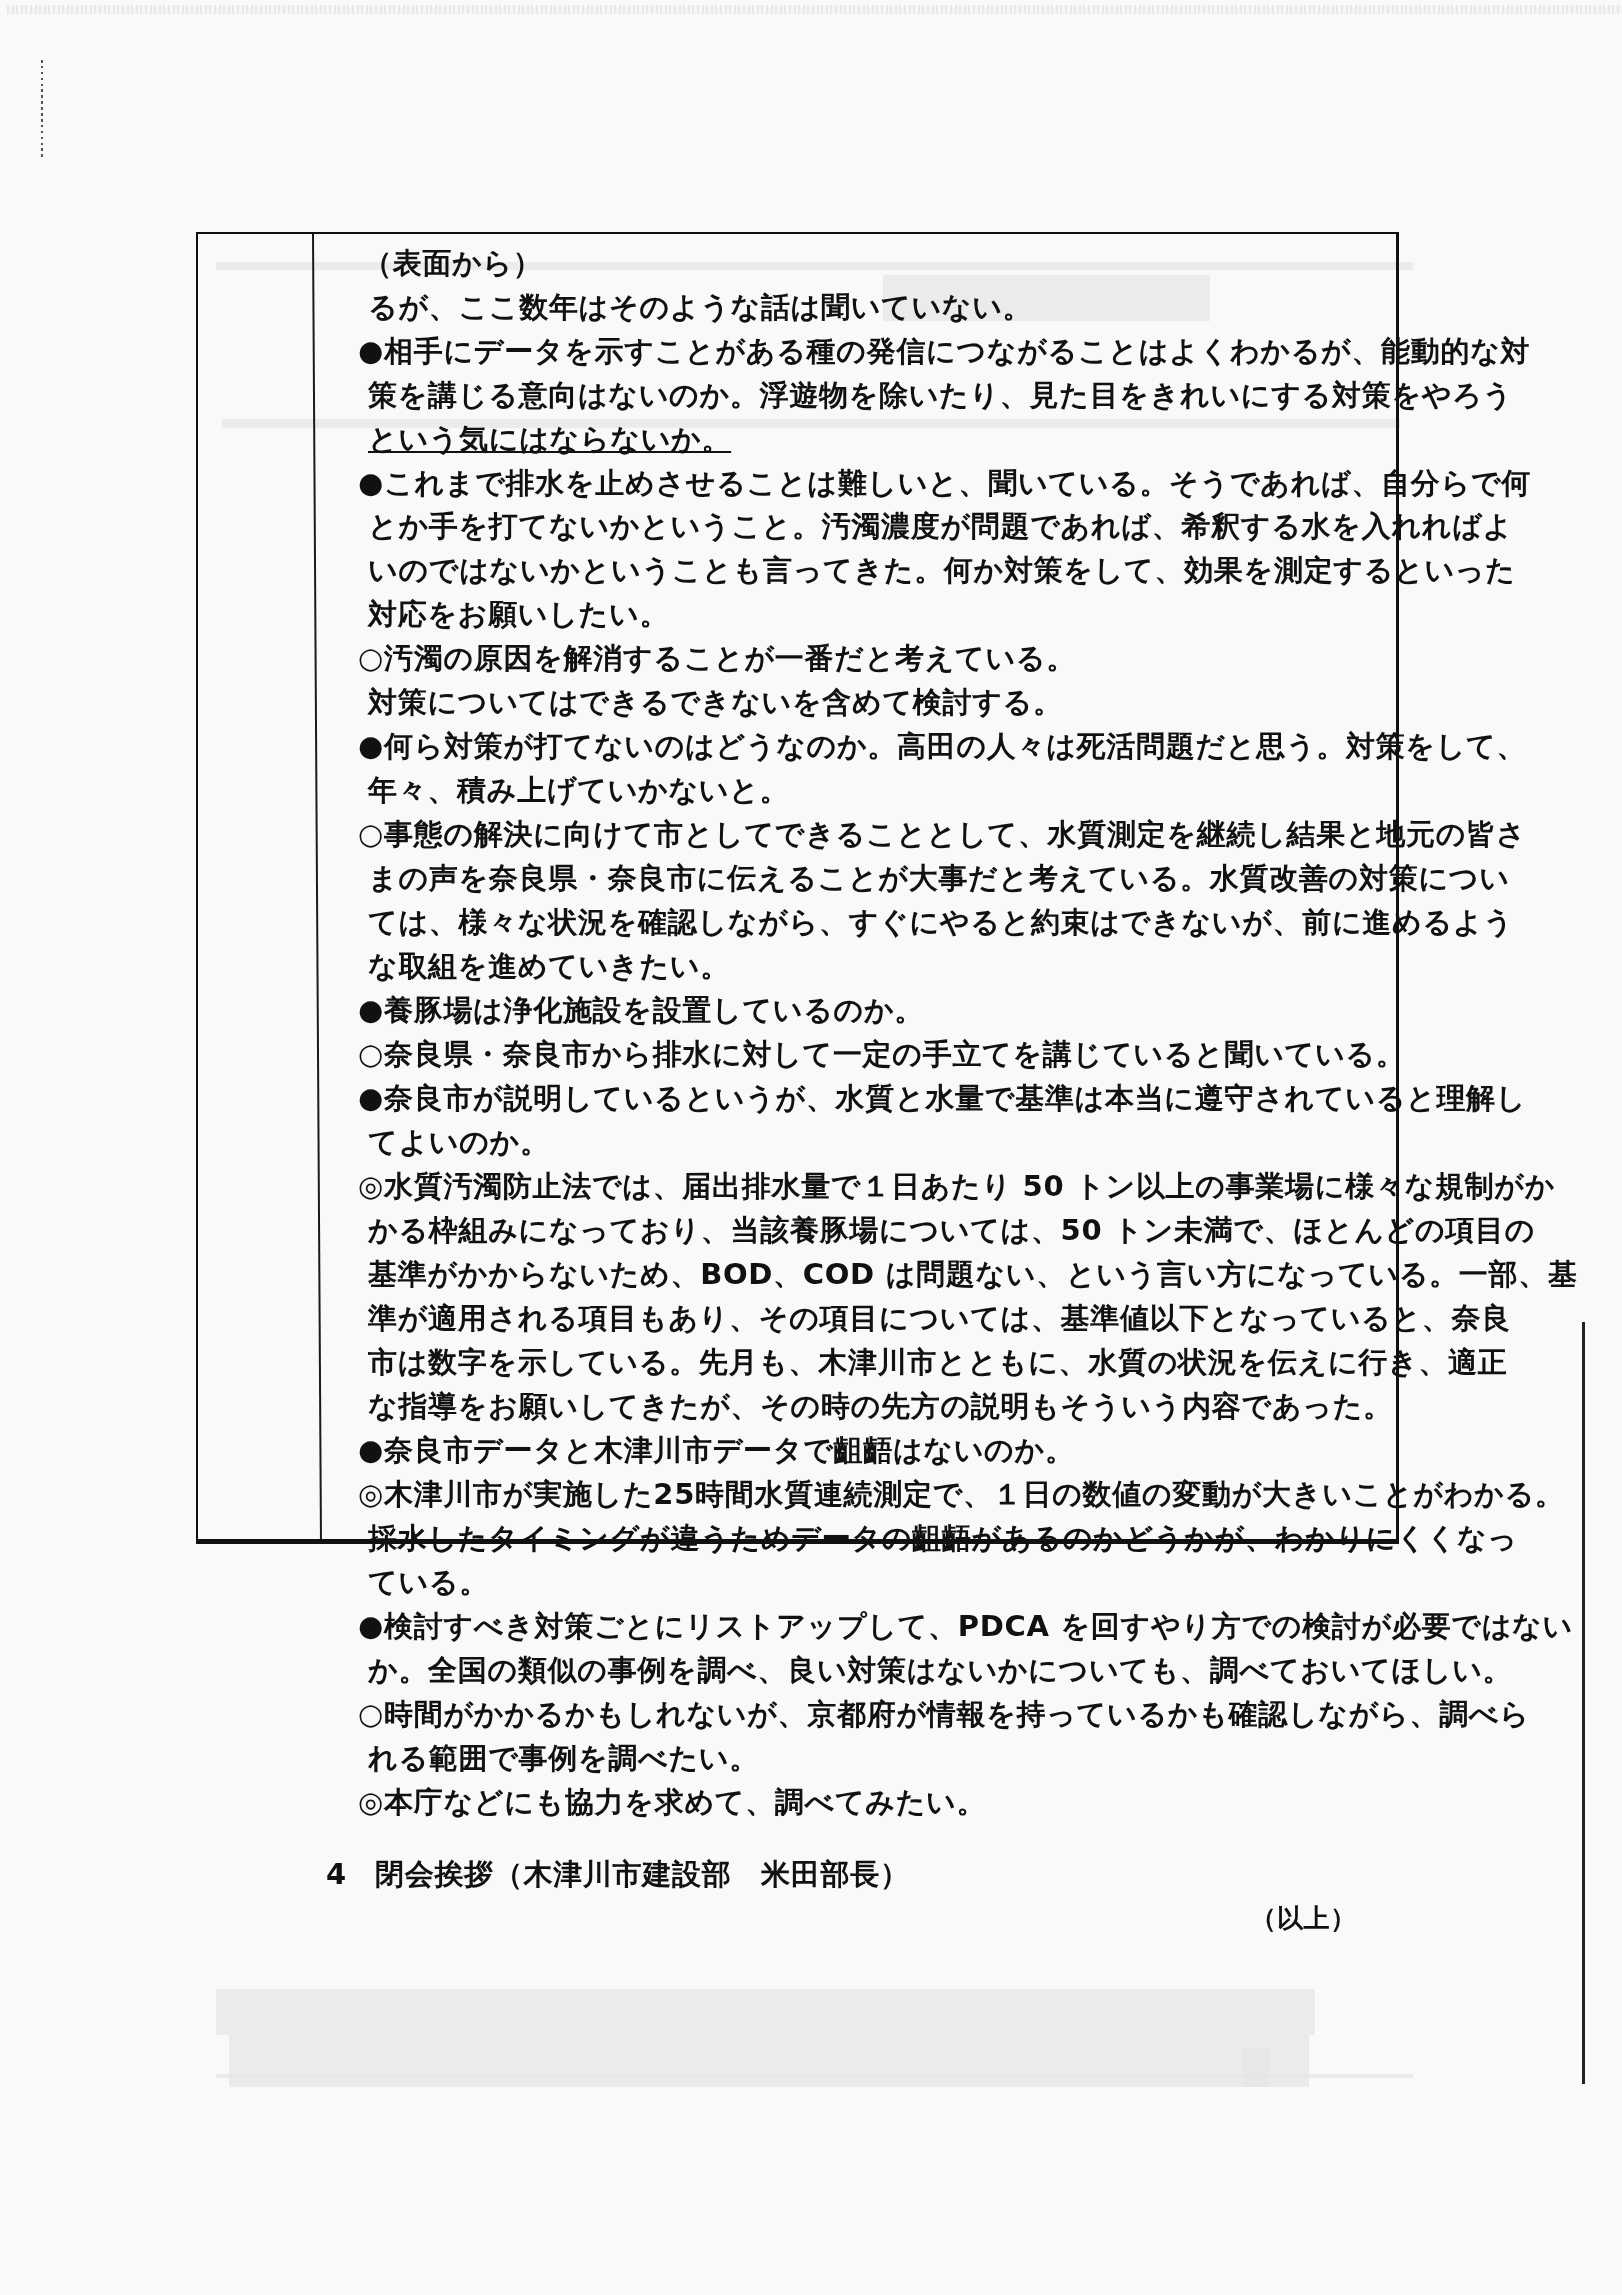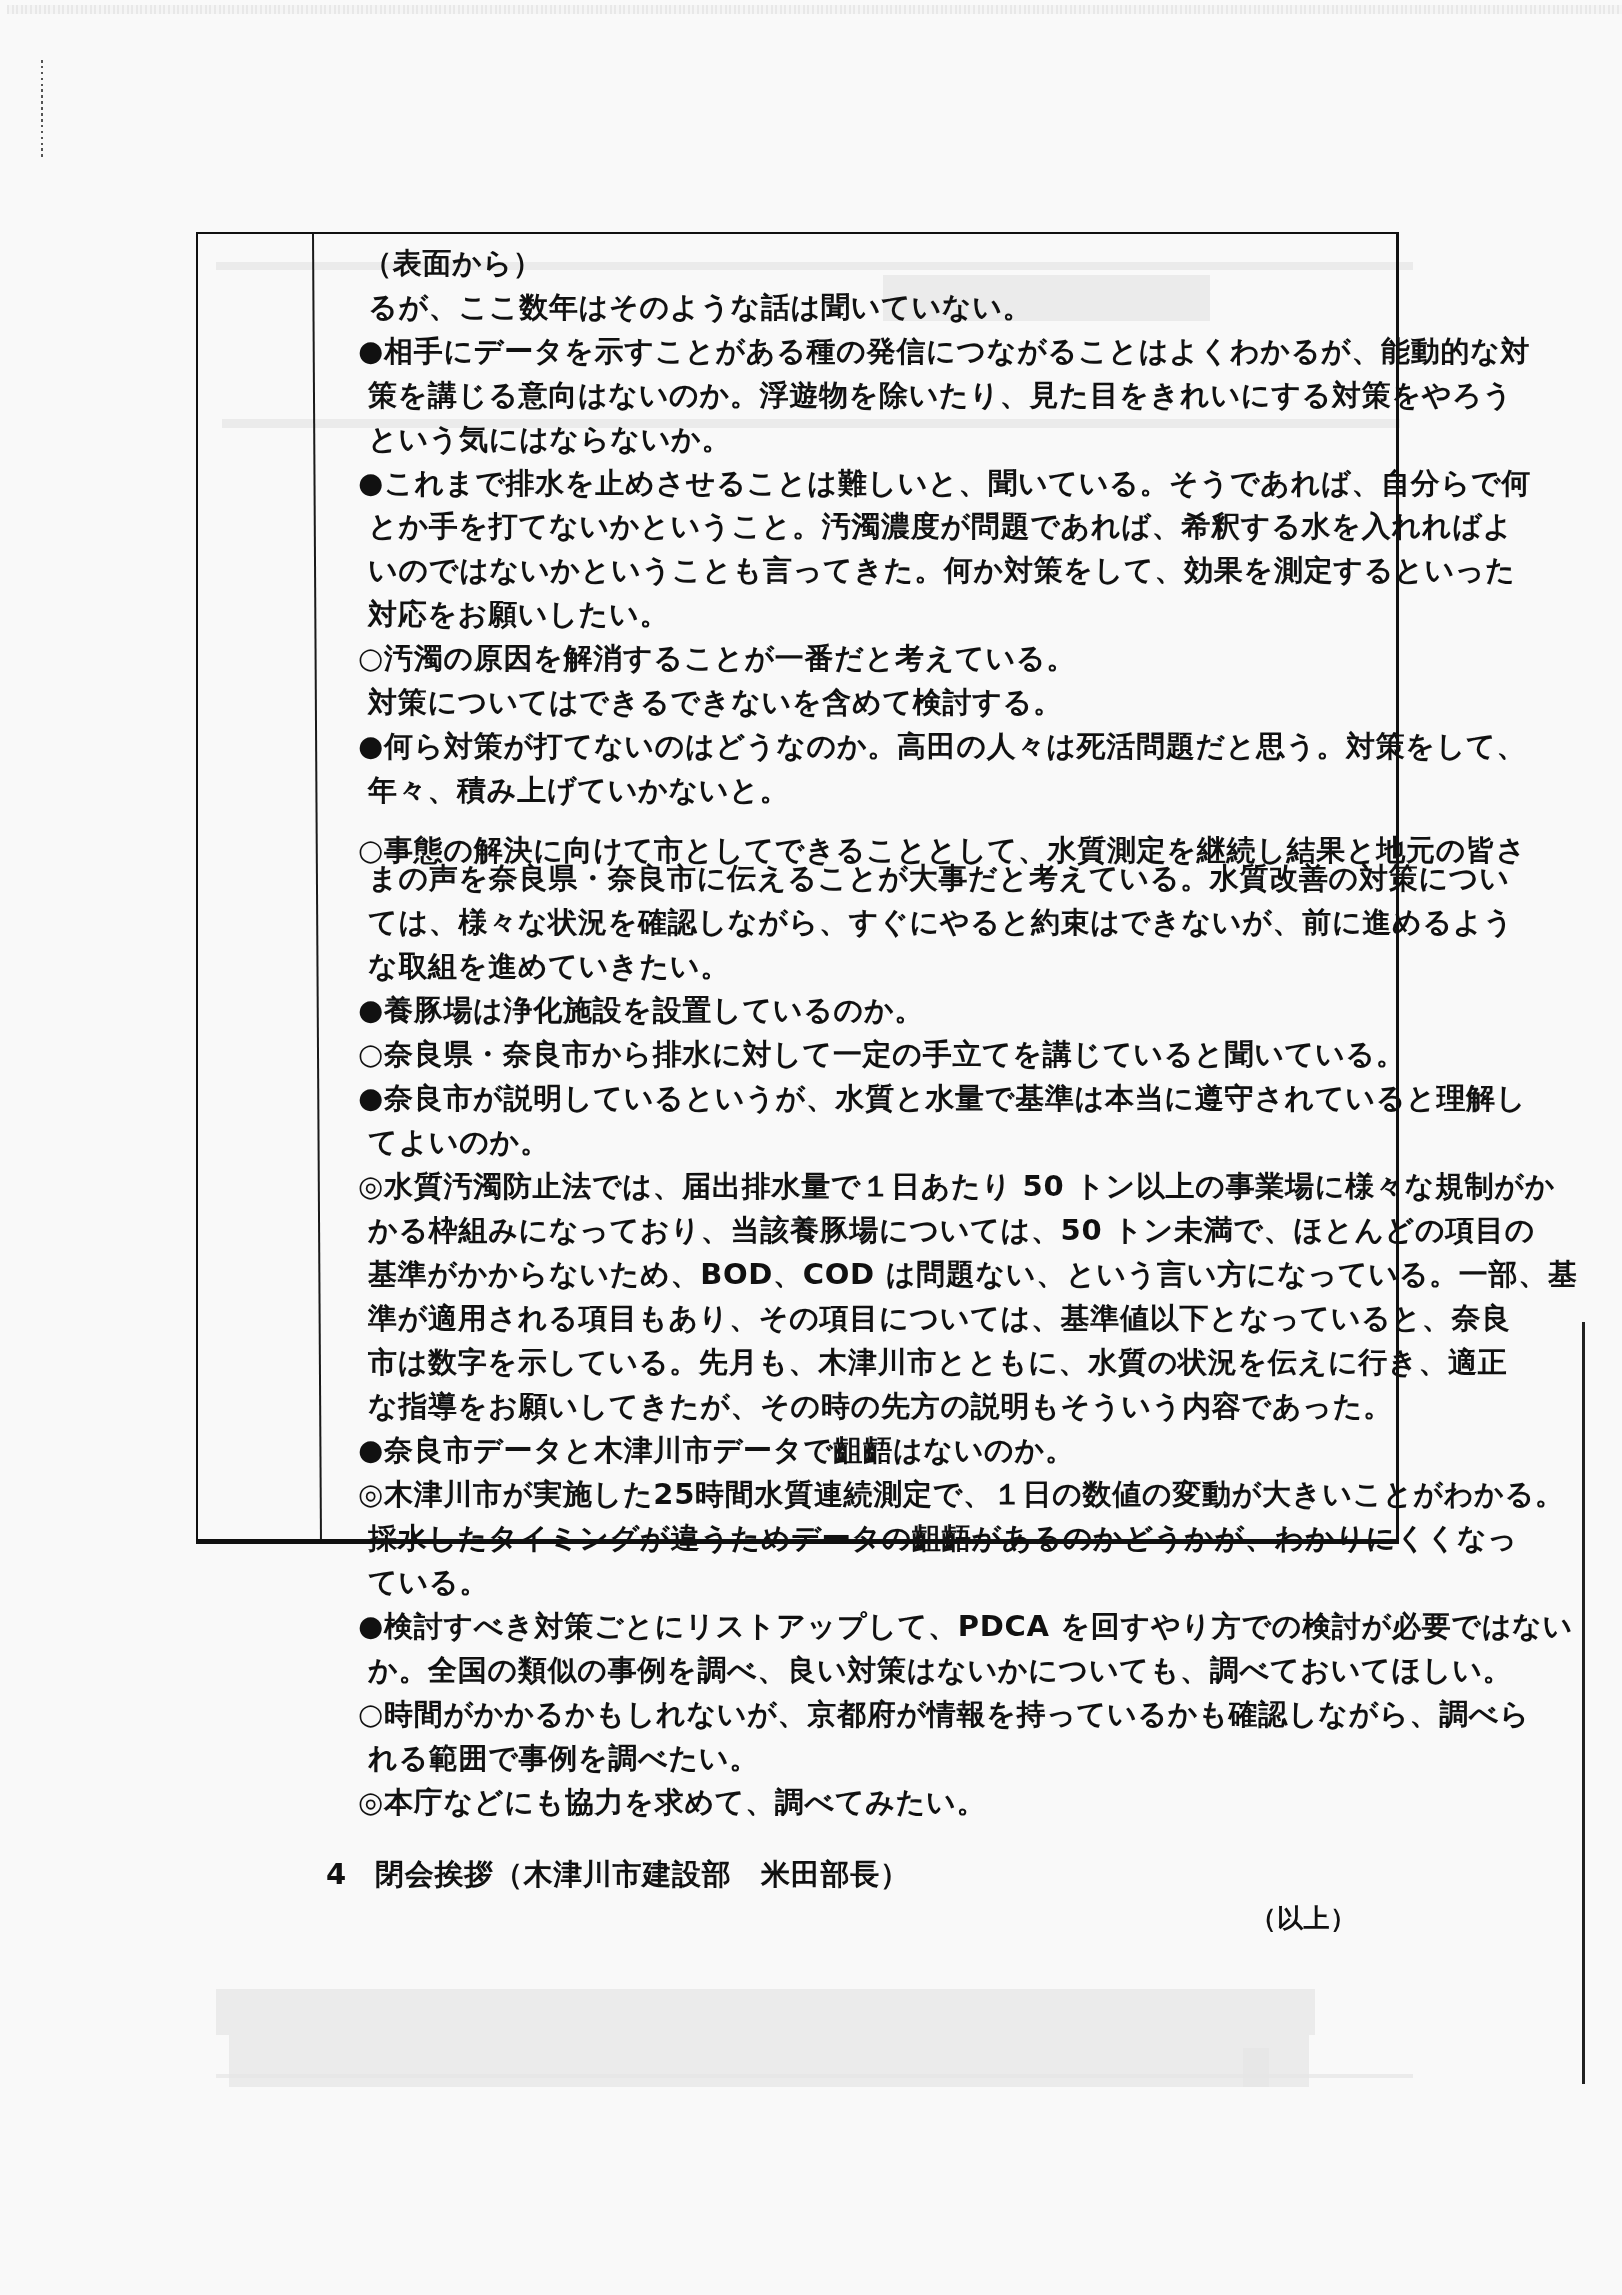--- a/index.html
+++ b/index.html
@@ -58,30 +58,30 @@
   <div class="content" id="content">
     <div class="line lc" style="top:11.8px;left:165px;">（表面から）</div>
 
     <div class="line sec" style="top:1623px;">
       <span class="num">4</span><span>閉会挨拶（木津川市建設部　米田部長）</span>
     </div>
     <div class="line ijo">（以上）</div>
   <div class="line lc" style="top: 56px;">るが、ここ数年はそのような話は聞いていない。</div>
       <div class="line lh" style="top: 100px;">●相手にデータを示すことがある種の発信につながることはよくわかるが、能動的な対</div>
       <div class="line lc" style="top: 144px;">策を講じる意向はないのか。浮遊物を除いたり、見た目をきれいにする対策をやろう</div>
-      <div class="line lc" style="top: 188px;">という気にはならないか。</div>
+      <div class="line lc" style="top: 188px; text-decoration: underline;">という気にはならないか。</div>
       <div class="line lh" style="top: 232px;">●これまで排水を止めさせることは難しいと、聞いている。そうであれば、自分らで何</div>
       <div class="line lc" style="top: 275px;">とか手を打てないかということ。汚濁濃度が問題であれば、希釈する水を入れればよ</div>
       <div class="line lc" style="top: 319px;">いのではないかということも言ってきた。何か対策をして、効果を測定するといった</div>
       <div class="line lc" style="top: 363px;">対応をお願いしたい。</div>
       <div class="line lh" style="top: 407px;">○汚濁の原因を解消することが一番だと考えている。</div>
       <div class="line lc" style="top: 451px;">対策についてはできるできないを含めて検討する。</div>
       <div class="line lh" style="top: 495px;">●何ら対策が打てないのはどうなのか。高田の人々は死活問題だと思う。対策をして、</div>
       <div class="line lc" style="top: 539px;">年々、積み上げていかないと。</div>
-      <div class="line lh" style="top: 583px; margin-top: 16px;">○事態の解決に向けて市としてできることとして、水質測定を継続し結果と地元の皆さ</div>
+      <div class="line lh" style="top: 583px;">○事態の解決に向けて市としてできることとして、水質測定を継続し結果と地元の皆さ</div>
       <div class="line lc" style="top: 627px;">まの声を奈良県・奈良市に伝えることが大事だと考えている。水質改善の対策につい</div>
       <div class="line lc" style="top: 671px;">ては、様々な状況を確認しながら、すぐにやると約束はできないが、前に進めるよう</div>
       <div class="line lc" style="top: 715px;">な取組を進めていきたい。</div>
       <div class="line lh" style="top: 759px;">●養豚場は浄化施設を設置しているのか。</div>
       <div class="line lh" style="top: 847px;">●奈良市が説明しているというが、水質と水量で基準は本当に遵守されていると理解し</div>
       <div class="line lh" style="top: 803px;">○奈良県・奈良市から排水に対して一定の手立てを講じていると聞いている。</div>
       <div class="line lc" style="top: 891px;">てよいのか。</div>
       <div class="line lh" style="top: 935px;">◎水質汚濁防止法では、届出排水量で１日あたり 50 トン以上の事業場に様々な規制がか</div>
       <div class="line lc" style="top: 979px;">かる枠組みになっており、当該養豚場については、50 トン未満で、ほとんどの項目の</div>
       <div class="line lc" style="top: 1023px;">基準がかからないため、BOD、COD は問題ない、という言い方になっている。一部、基</div>

